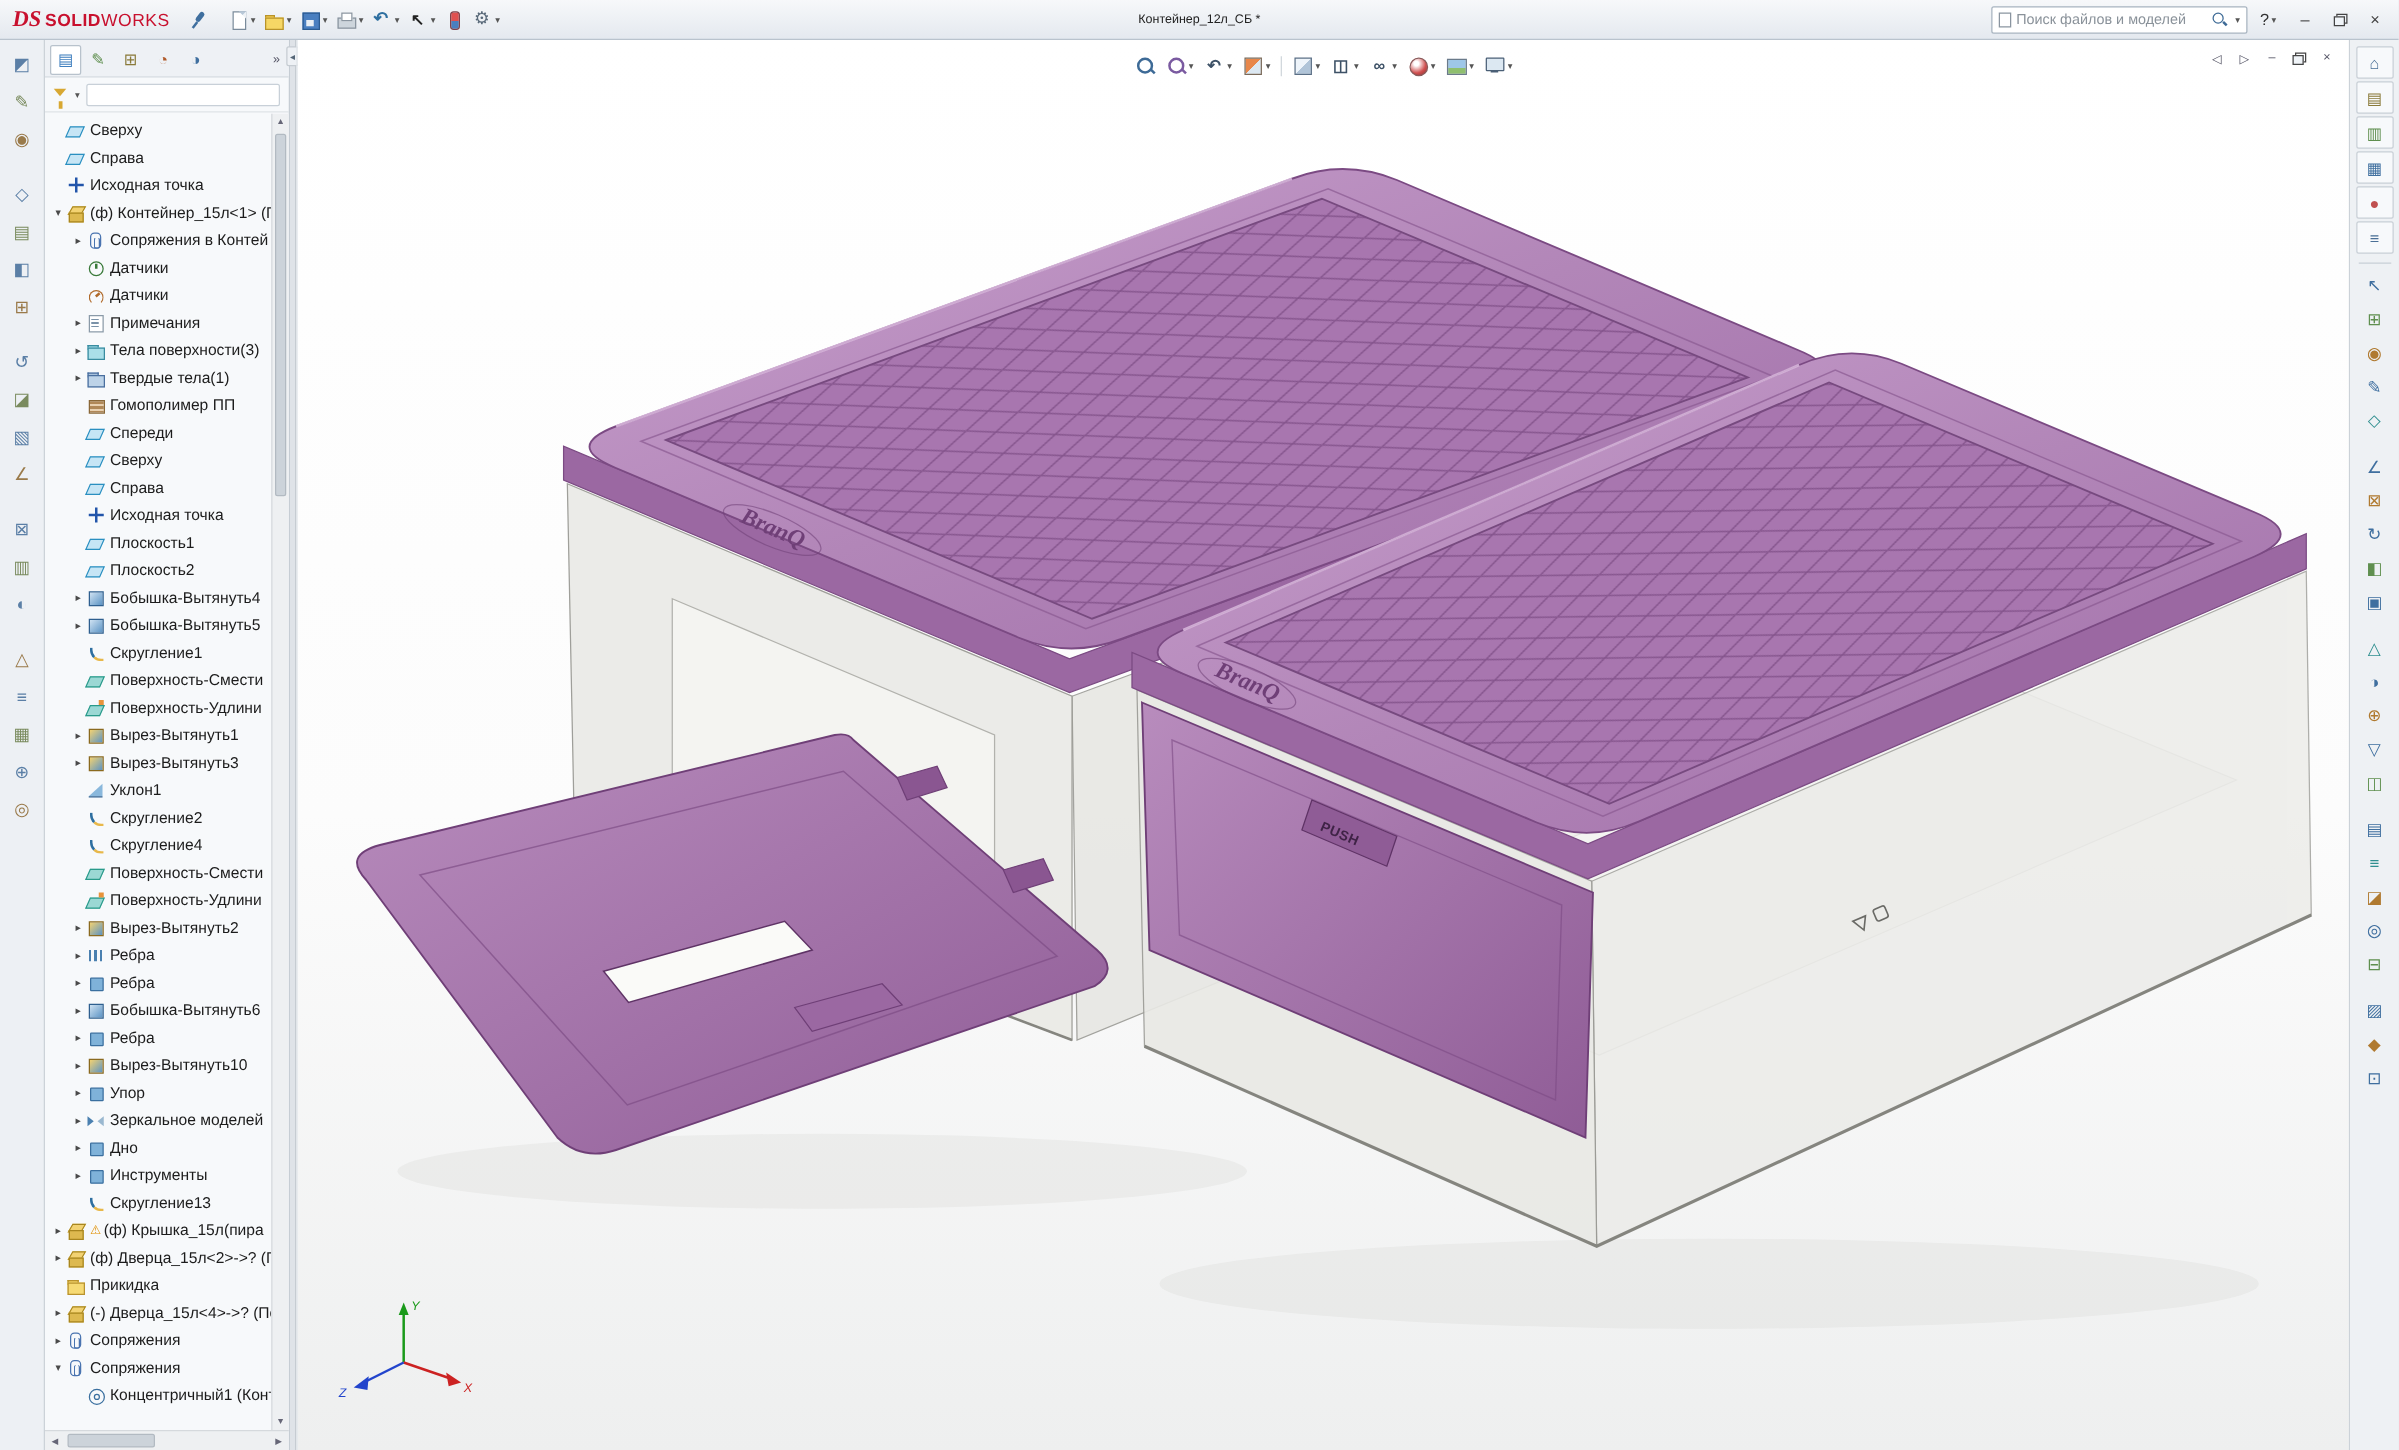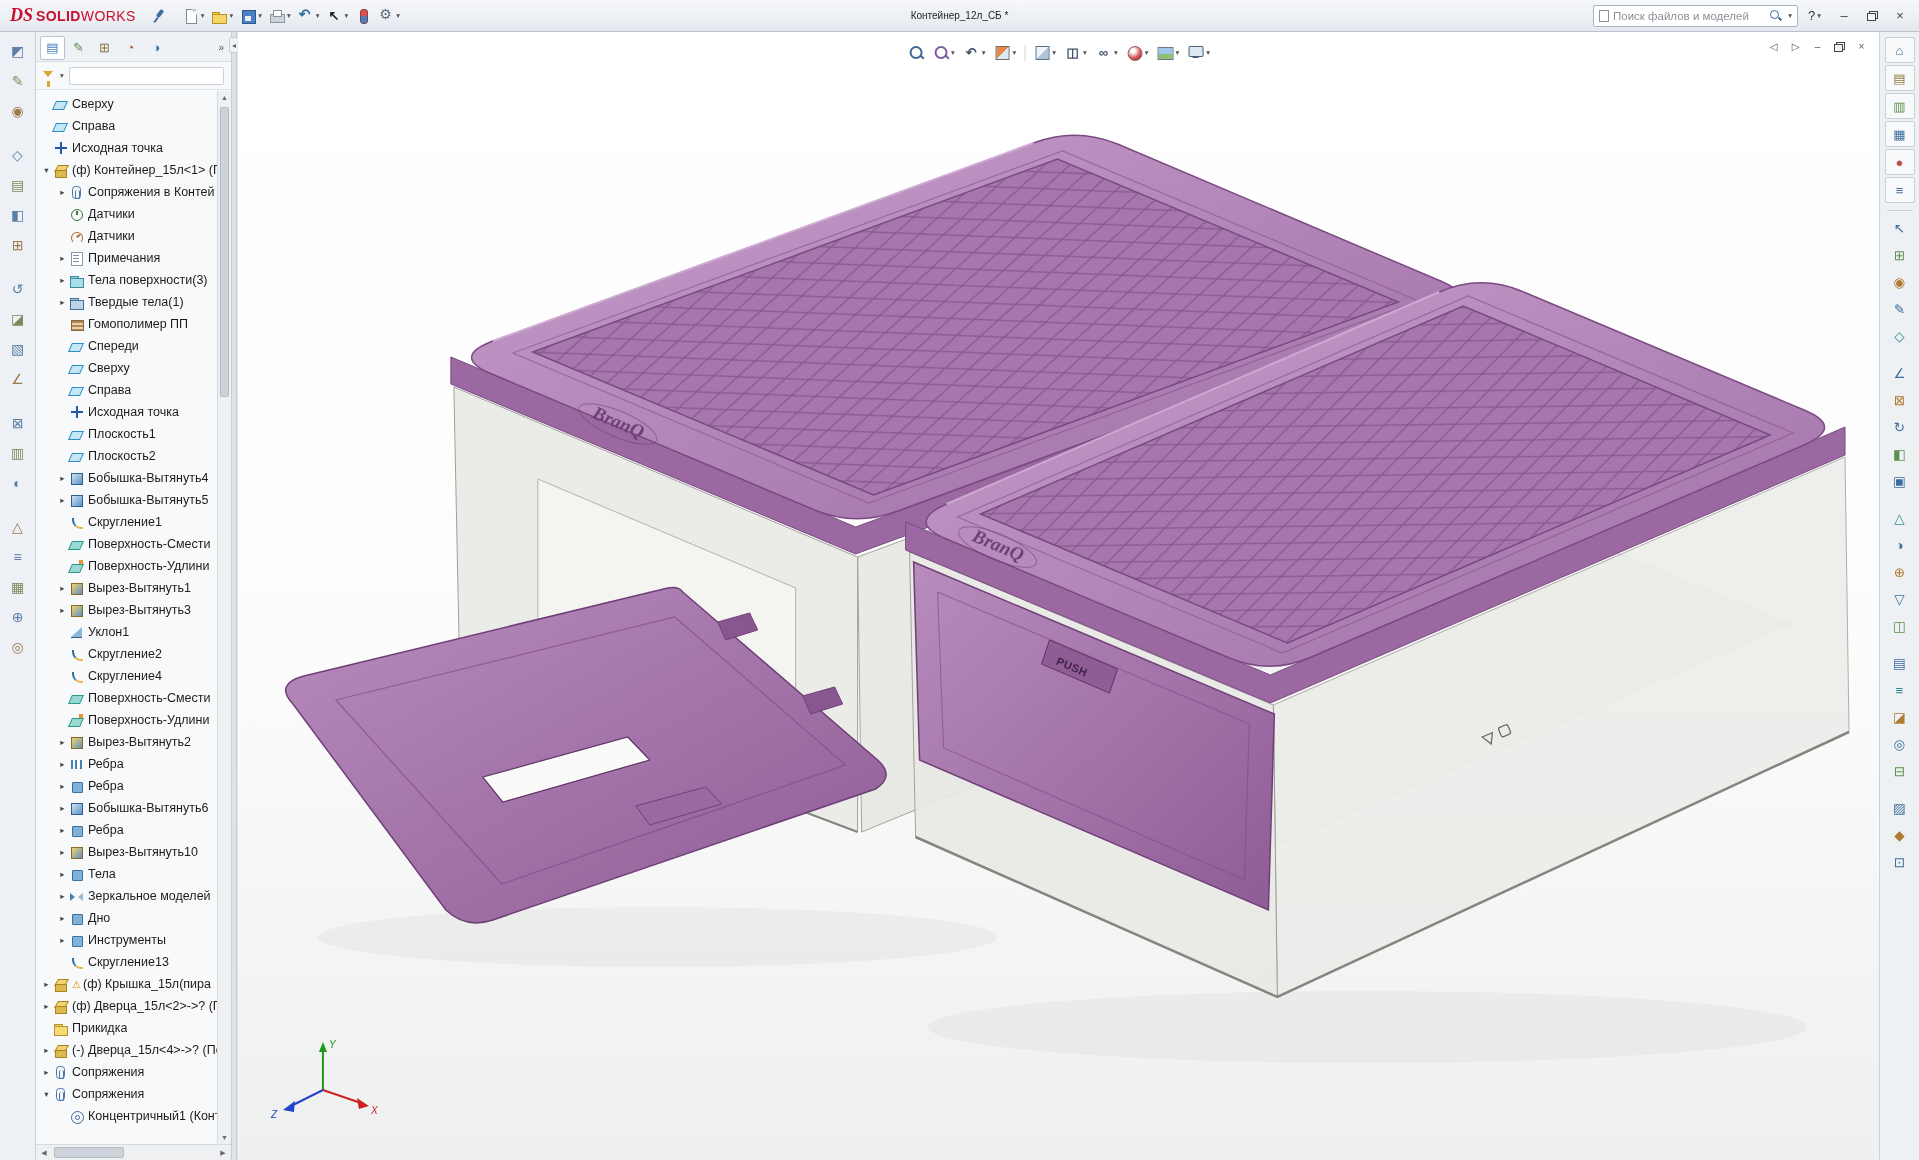--- a/index.html
+++ b/index.html
@@ -436,21 +436,21 @@
             <span class="tlabel">Ребра</span>
           </div>
           <div class="trow" style="padding-left: 20px;">
             <span class="tarrow">▸</span>
             <span class="tico cut"></span>
             <span class="tlabel">Вырез-Вытянуть10</span>
           </div>
           <div class="trow" style="padding-left: 20px;">
             <span class="tarrow">▸</span>
             <span class="tico feat"></span>
-            <span class="tlabel">Тела</span>
+            <span class="tlabel">Упор</span>
           </div>
           <div class="trow" style="padding-left: 20px;">
             <span class="tarrow">▸</span>
             <span class="tico mirror"></span>
             <span class="tlabel">Зеркальное моделей</span>
           </div>
           <div class="trow" style="padding-left: 20px;">
             <span class="tarrow">▸</span>
             <span class="tico feat"></span>
             <span class="tlabel">Дно</span>

